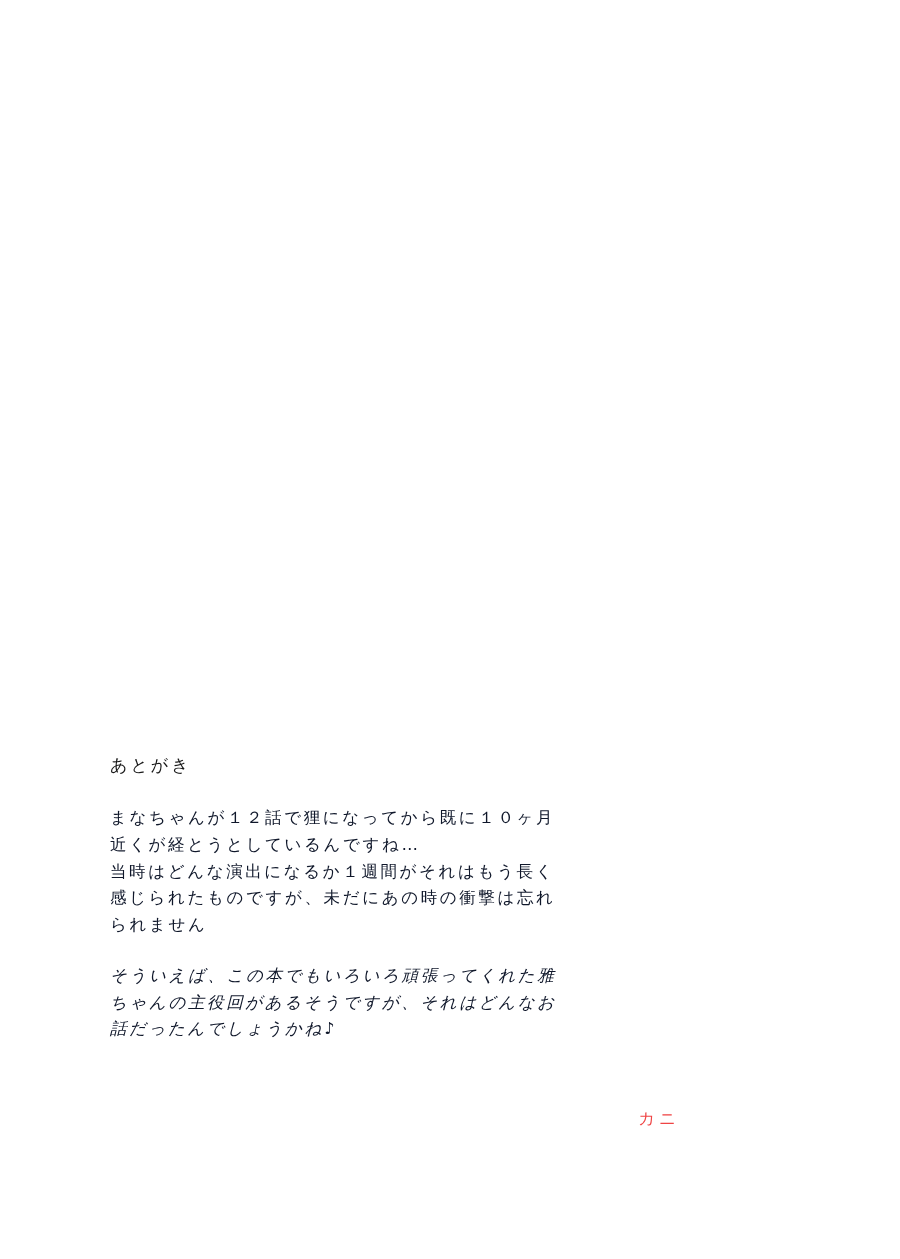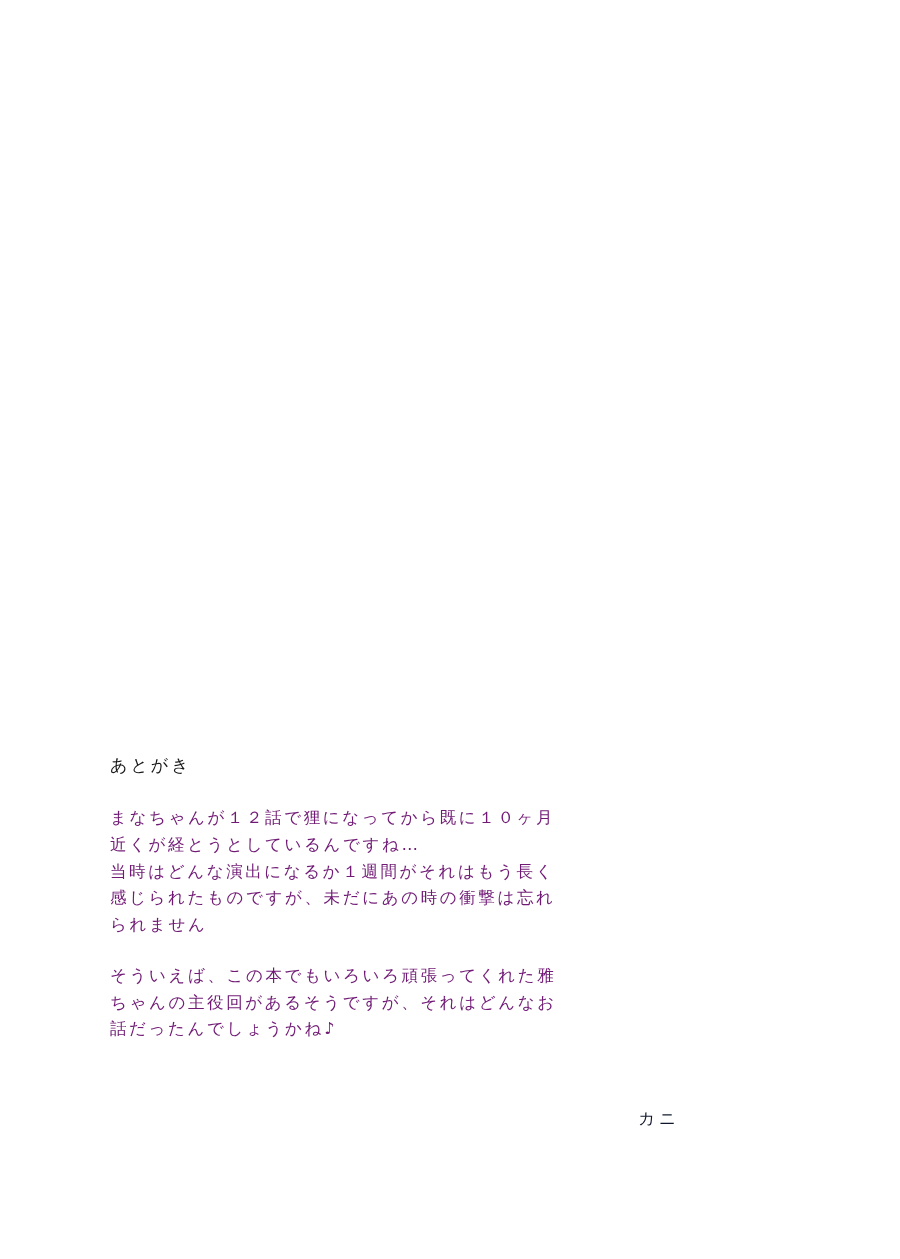--- a/index.html
+++ b/index.html
@@ -34,38 +34,39 @@
     letter-spacing: 3px;
     line-height: 1.6;
     color: #171717;
     margin: 0 0 26px 0;
     font-weight: normal;
   }
   .para {
     font-size: 16.5px;
     letter-spacing: 2.6px;
     line-height: 1.62;
-    color: #701a75;
+    color: #0f172a;
     margin: 0 0 24px 0;
     white-space: pre-line;
   }
   .para:last-of-type {
     margin-bottom: 0;
+    font-style: italic;
   }
   .signature {
     position: absolute;
     left: 110px;
     top: 1108px;
     width: 660px;
     text-align: right;
     padding-right: 90px;
     box-sizing: border-box;
     font-size: 16.5px;
     letter-spacing: 4px;
-    color: #0f172a;
+    color: #ef4444;
   }
 </style>
 </head>
 <body>
 
 <div class="page">
 
   <div class="afterword">
     <div class="heading">あとがき</div>
 

